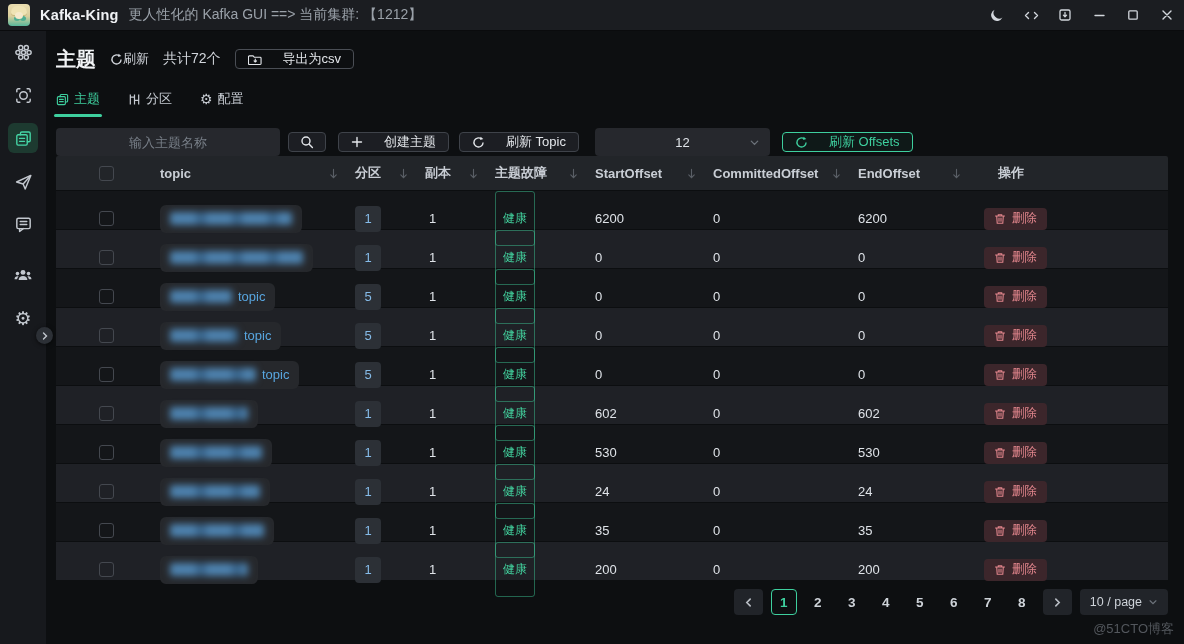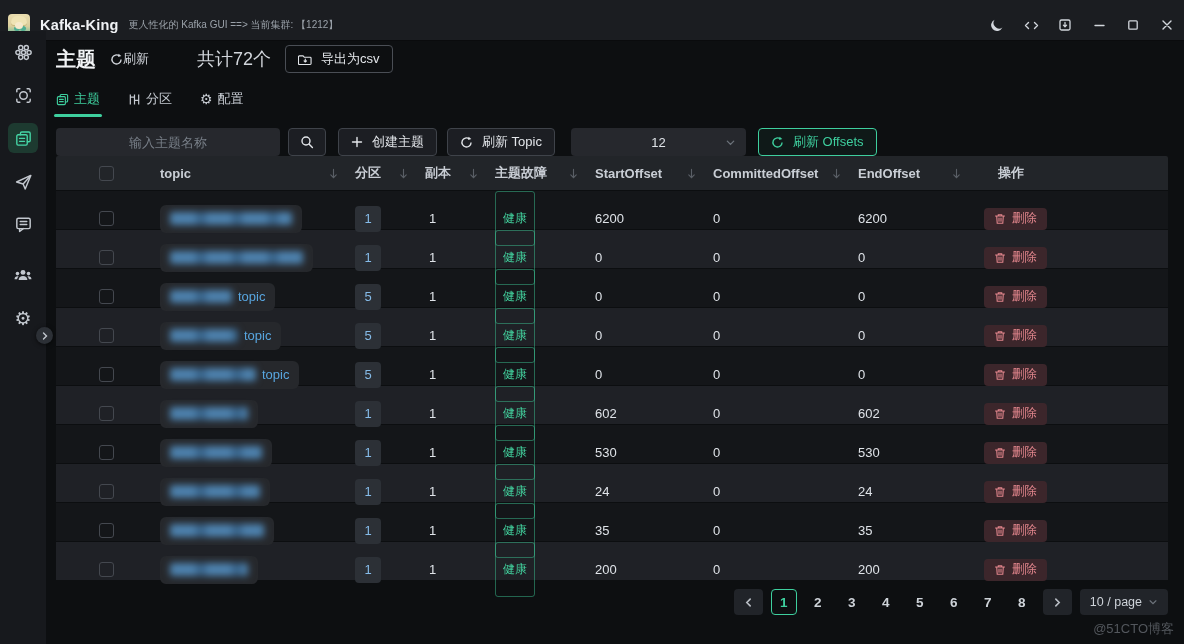--- a/index.html
+++ b/index.html
@@ -1,51 +1,51 @@
 <!DOCTYPE html>
 <html><head>
 <meta charset="utf-8">
 <style>
   html,body{margin:0;padding:0;background:#000;}
   .app{position:relative;width:1184px;height:644px;background:#0d0f11;overflow:hidden;
        font-family:"Liberation Sans","DejaVu Sans",sans-serif;color:#d9dde3;}
 
   
   .titlebar{height:30px;background:#1b1d21;border-bottom:1px solid #0a0b0d;
-            display:flex;align-items:center;padding:10px 0 0 8px;gap:10px;}
+            display:flex;align-items:center;padding:0 0 0 8px;gap:10px;}
   .logo{width:22px;height:22px;border-radius:4px;flex:0 0 auto;overflow:hidden;
         background:linear-gradient(180deg,#e9dcae 0%,#dccf9d 55%,#57b79b 100%);position:relative;}
   .logo::before{content:"";position:absolute;left:3px;top:2px;width:16px;height:9px;
         border-radius:8px 8px 4px 4px;background:#efe3b4;box-shadow:0 1px 0 #c9b97f;}
   .logo::after{content:"";position:absolute;left:7px;top:8px;width:8px;height:7px;border-radius:50%;
         background:#f6e9cb;box-shadow:-2px 3px 0 -1px #4fae92,4px 3px 0 -1px #4fae92;}
   .app-name{font-size:14.5px;font-weight:bold;color:#f0f2f5;letter-spacing:.2px;}
-  .tb-subtitle{font-size:10px;color:#9aa1a9;}
+  .tb-subtitle{font-size:14px;color:#9aa1a9;}
   .win-controls{margin-left:auto;display:flex;align-items:center;height:30px;}
   .wc{width:34px;height:30px;display:flex;align-items:center;justify-content:center;color:#d2d6dc;}
   .wc svg{display:block;}
 
   
   .sidebar{position:absolute;left:0;top:31px;bottom:0;width:46px;background:#17191d;
            display:flex;flex-direction:column;align-items:center;padding-top:6px;}
   .nav-item{width:30px;height:30px;margin-bottom:5px;border-radius:6px;color:#c3c8cf;
             display:flex;align-items:center;justify-content:center;font-size:17px;}
   .nav-item.active{background:#1d3a30;color:#45d6a6;}
   .nav-gap{height:8px;}
   .expand-handle{position:absolute;left:36px;top:327px;width:17px;height:17px;border-radius:50%;
             background:#2c3036;color:#c3c8cf;display:flex;align-items:center;justify-content:center;
             box-shadow:0 1px 4px rgba(0,0,0,.6);z-index:6;}
 
   
   .main{position:absolute;left:46px;top:31px;right:0;bottom:0;padding:13px 16px 0 10px;}
   .page-header{display:flex;align-items:center;gap:14px;height:30px;}
   .page-title{font-size:20px;font-weight:bold;color:#f2f4f6;margin:0;}
   .refresh-group{display:flex;align-items:center;gap:0;color:#d2d6dc;font-size:13px;}
-  .topic-count{color:#d2d6dc;font-size:18px;margin-left:34px;}
-  .btn{display:inline-flex;align-items:center;gap:9px;height:28px;padding:0 12px;box-sizing:border-box;
+  .topic-count{color:#d2d6dc;font-size:14px;}
+  .btn{display:inline-flex;align-items:center;gap:21px;height:20px;padding:0 12px;box-sizing:border-box;
        background:#1c1e23;border:1px solid #3f434a;border-radius:4px;color:#e3e6ea;font-size:13px;
        font-family:inherit;cursor:default;}
   .btn-export{background:transparent;border-color:#4a4e55;}
   .btn-teal{background:rgba(62,207,158,.05);border-color:#3ecf9e;color:#3ecf9e;}
 
   .tabs{display:flex;gap:28px;margin-top:16px;}
   .tab{display:flex;align-items:center;gap:5px;font-size:13px;color:#c6cbd2;padding-bottom:9px;position:relative;}
   .tab.active{color:#3ecf9e;}
   .tab.active::after{content:"";position:absolute;left:-2px;right:-2px;bottom:0;height:3px;border-radius:2px;background:#3ecf9e;}
 

